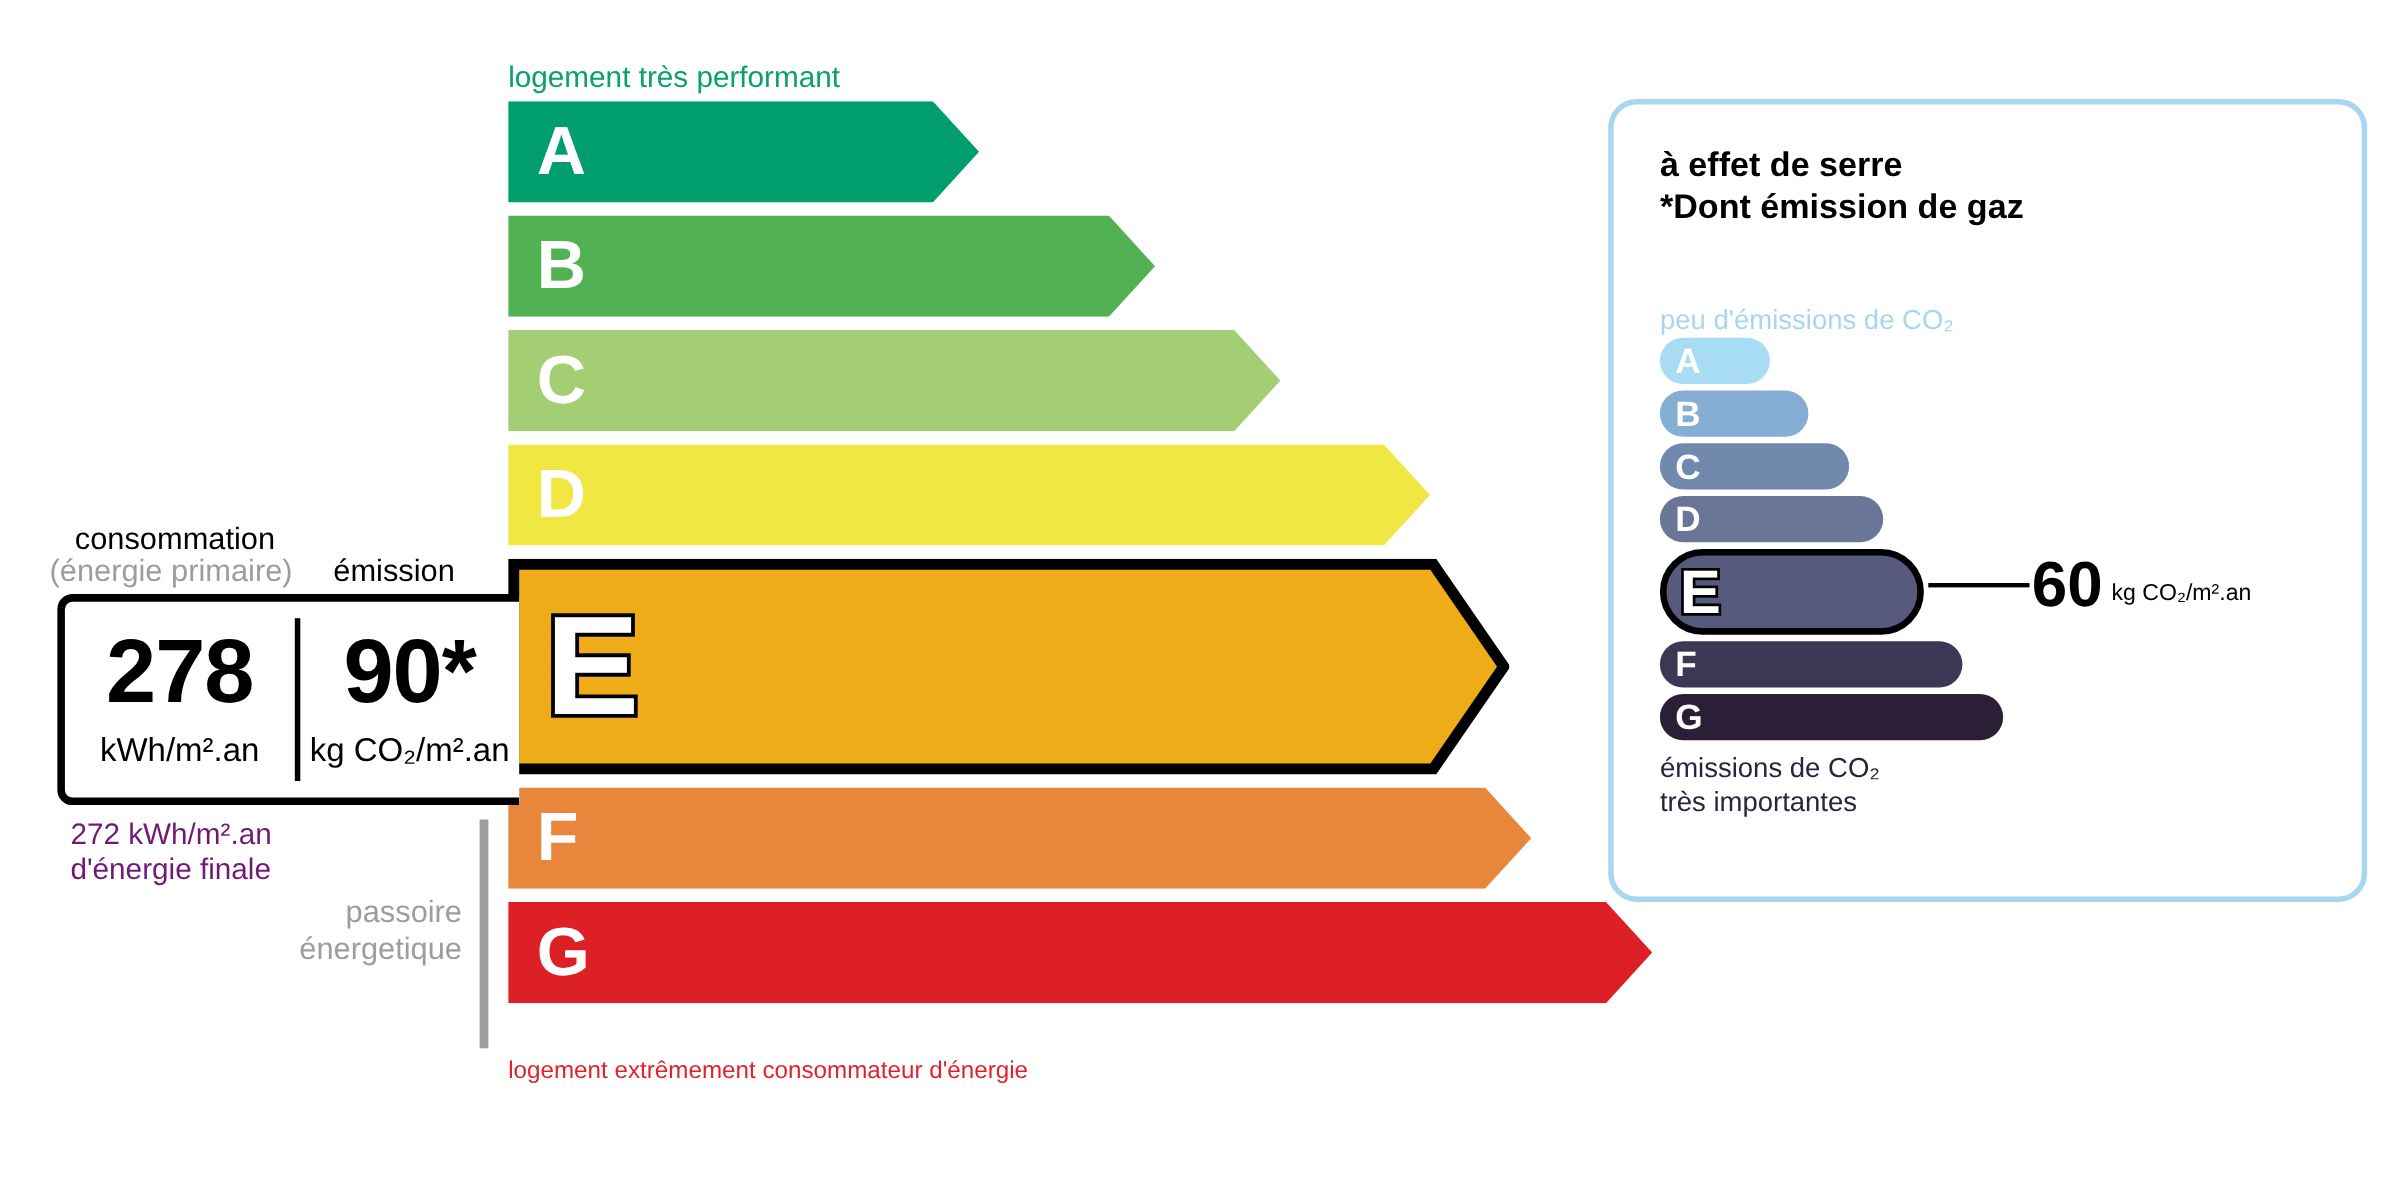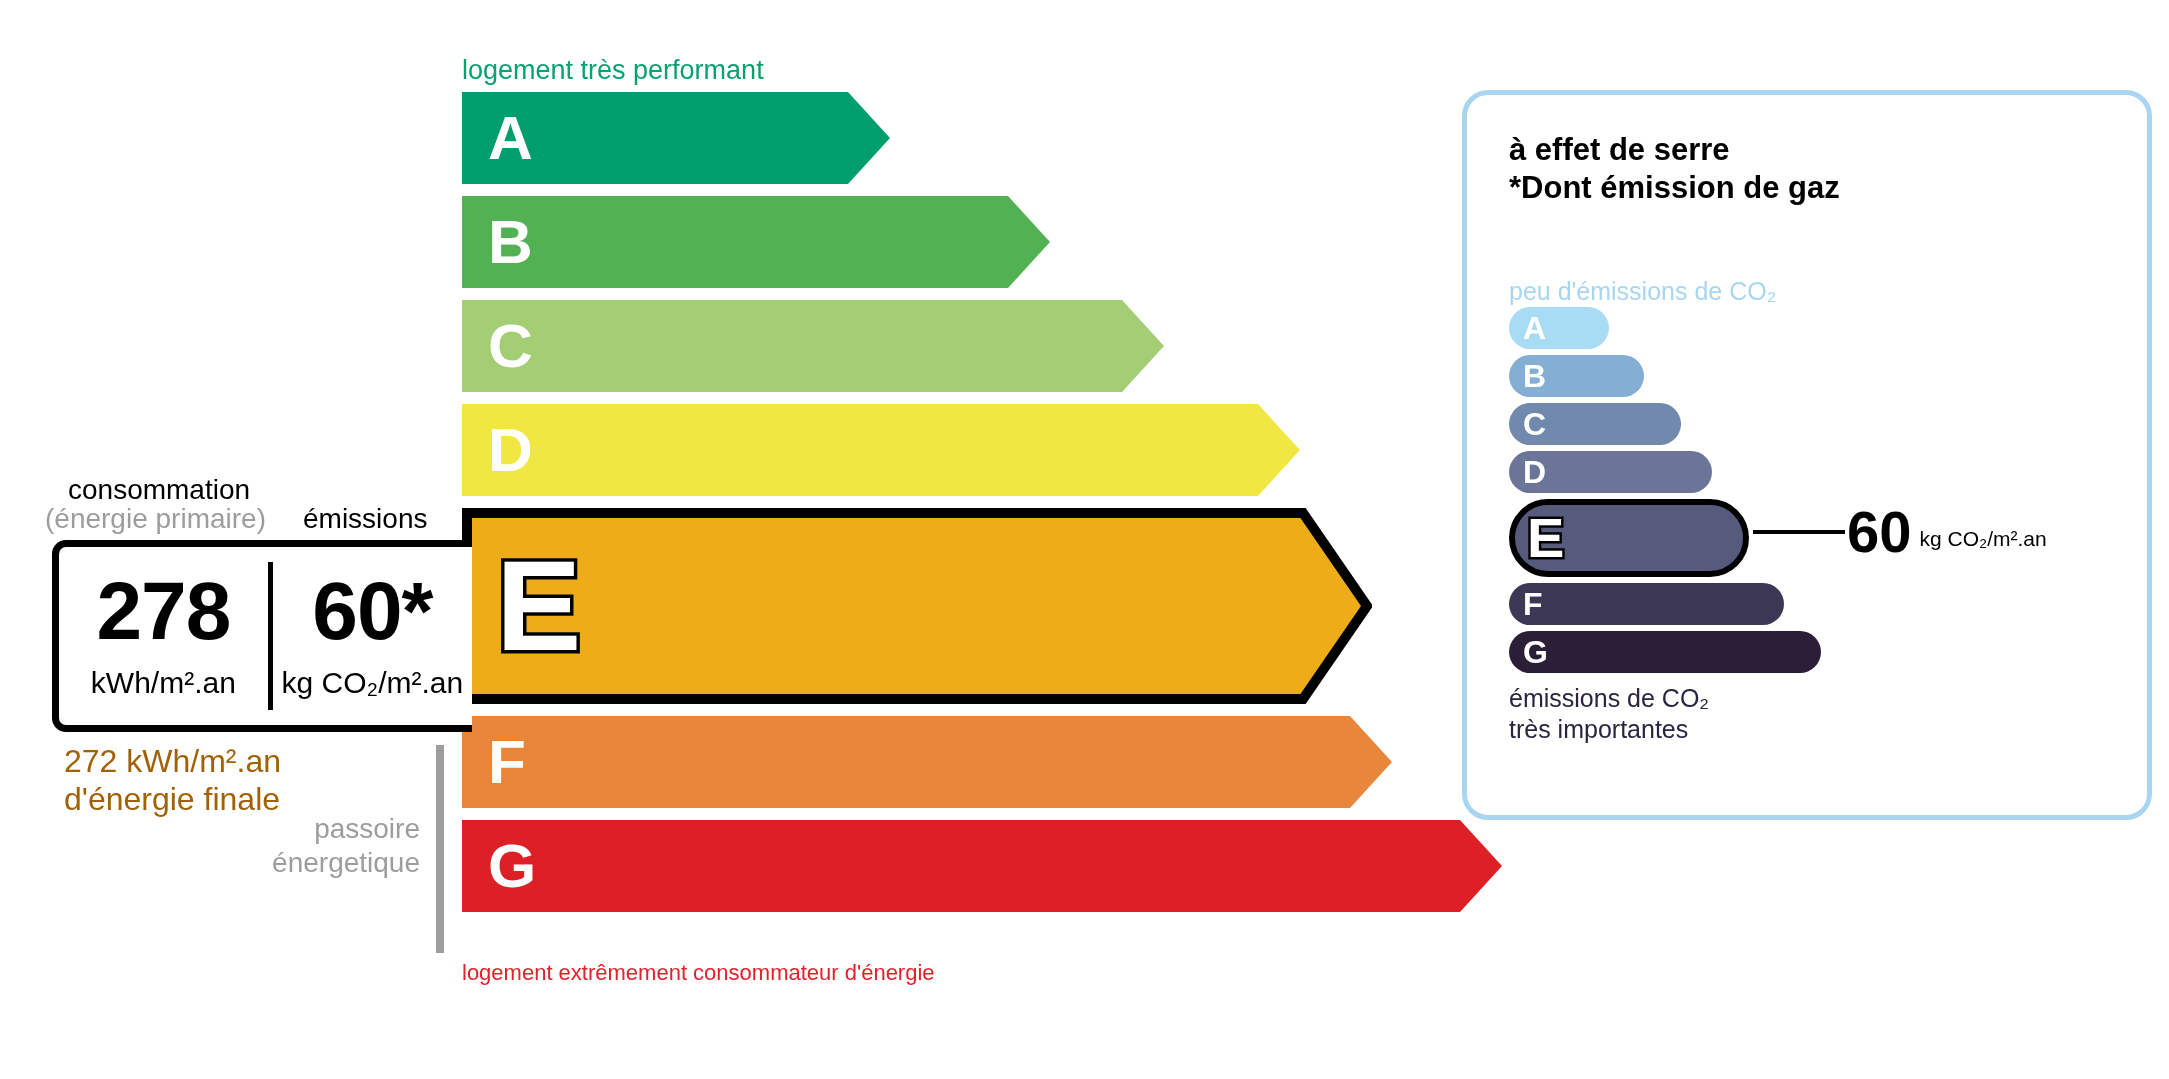--- a/index.html
+++ b/index.html
@@ -143,23 +143,23 @@
   .vb-divider {
     width: 5px;
     height: 148px;
     background: #000000;
     flex: 0 0 auto;
   }
 
   .final-energy {
     position: absolute;
     left: 64px; top: 742px;
-    font-size: 32px;
+    font-size: 27px;
     line-height: 1.2;
-    color: #a16207;
+    color: #701a75;
     white-space: nowrap;
   }
 
   .passoire {
     position: absolute;
     left: 190px; top: 812px;
     width: 230px;
     text-align: right;
     font-size: 28px;
     line-height: 1.2;
@@ -331,31 +331,31 @@
           </svg>
           <span class="arrow-letter">G</span>
         </div>
       </div>
 
     <div class="bottom-caption">logement extrêmement consommateur d'énergie</div>
 
     <div class="labels-above">
       <div class="lbl-consommation">consommation</div>
       <div class="lbl-energie-primaire">(énergie primaire)</div>
-      <div class="lbl-emissions">émissions</div>
+      <div class="lbl-emissions">émission</div>
     </div>
 
     <div id="value-box">
       <div class="vb-cell left">
         <div class="vb-number">278</div>
         <div class="vb-unit">kWh/m².an</div>
       </div>
       <div class="vb-divider"></div>
       <div class="vb-cell right">
-        <div class="vb-number">60*</div>
+        <div class="vb-number">90*</div>
         <div class="vb-unit">kg CO₂/m².an</div>
       </div>
     </div>
 
     <div class="final-energy">
       <div>272 kWh/m².an</div>
       <div>d'énergie finale</div>
     </div>
 
     <div class="passoire">

